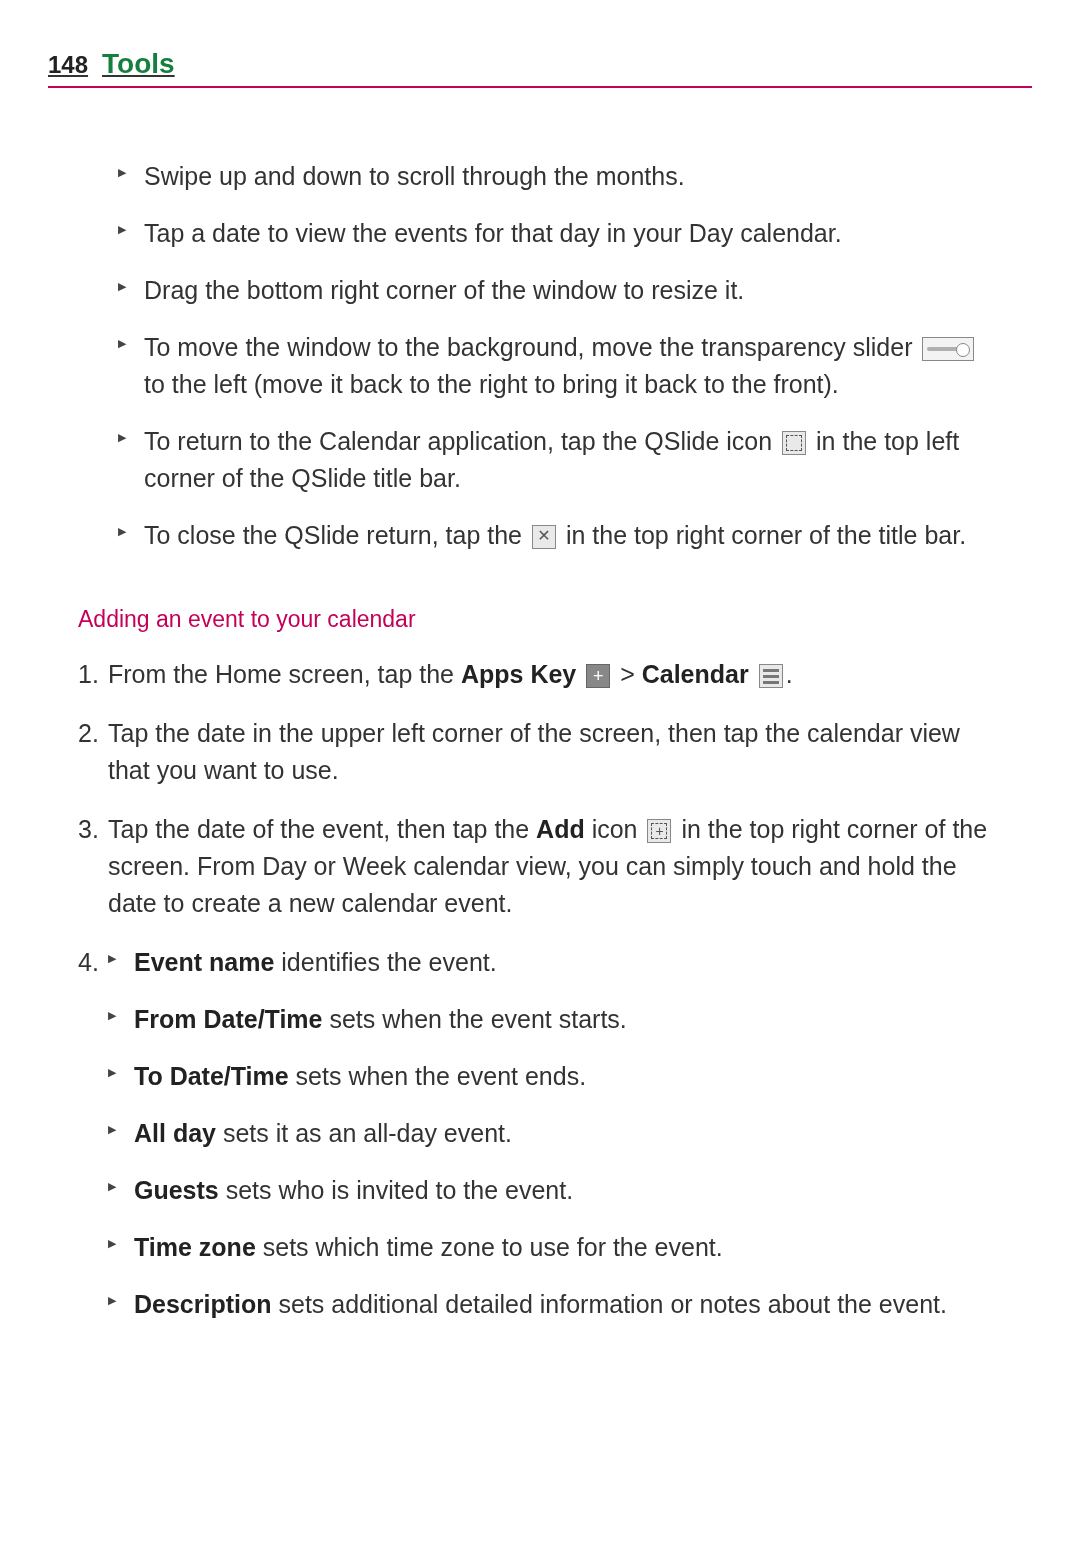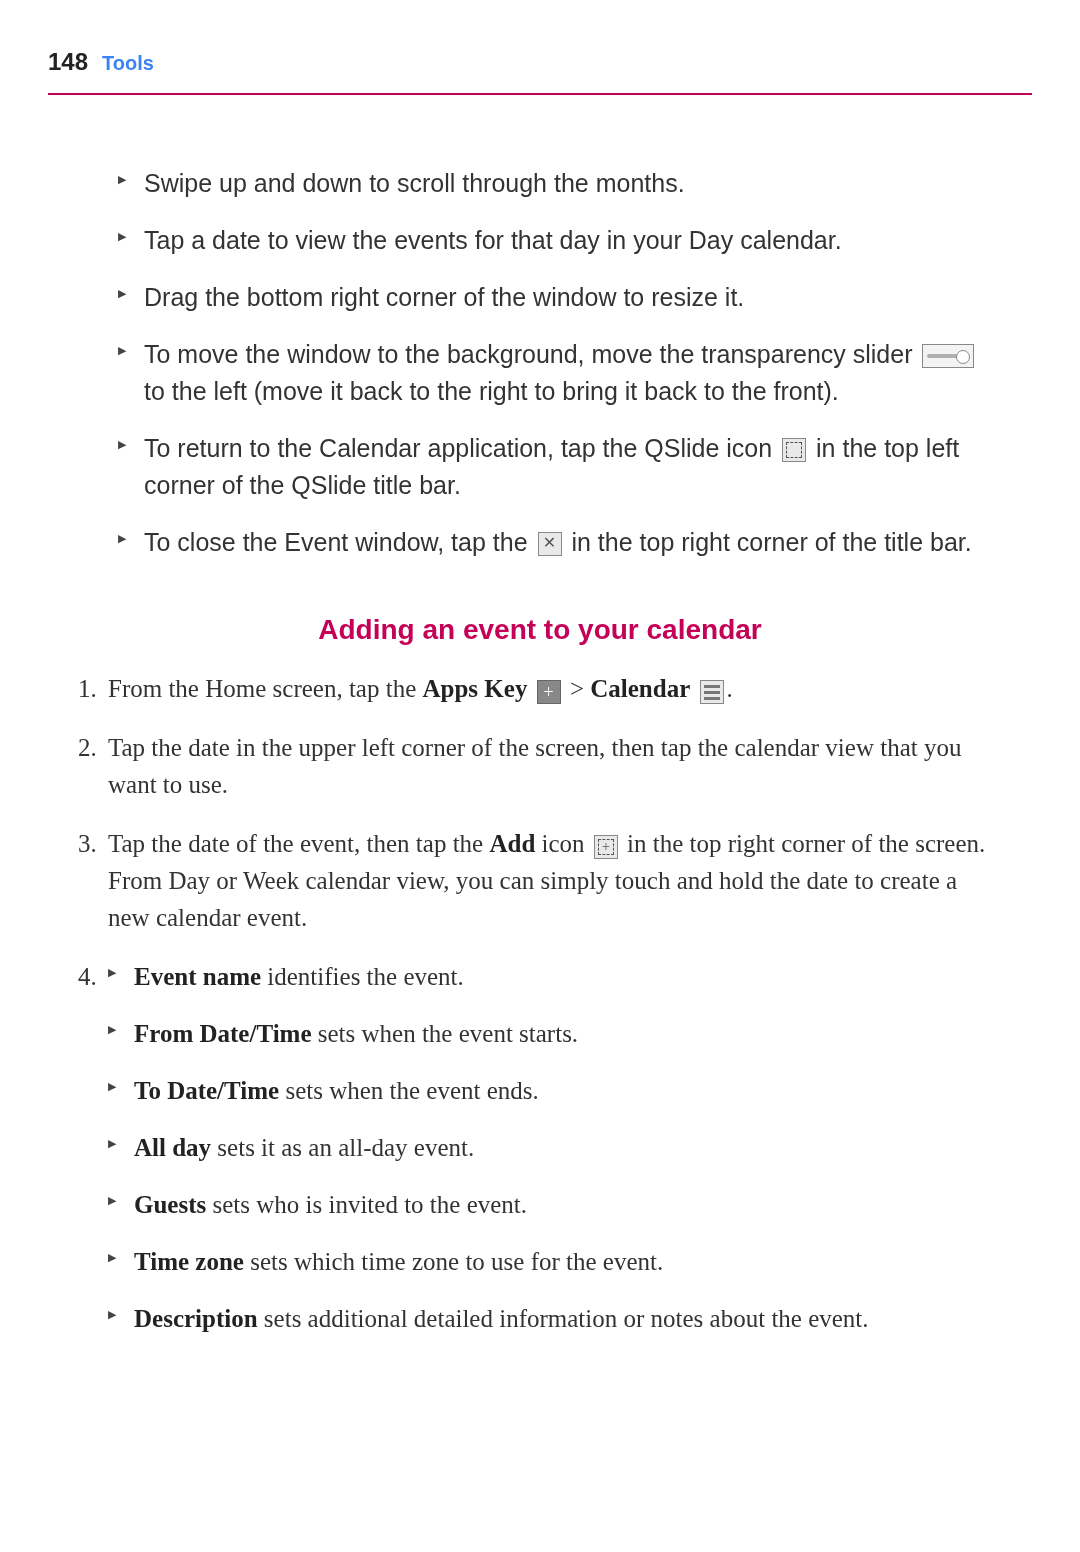--- a/index.html
+++ b/index.html
@@ -14,33 +14,34 @@
   .page {
     box-sizing: border-box;
     width: 1080px;
     height: 1552px;
     padding: 48px 48px 48px 48px;
   }
   .header {
     display: flex;
     align-items: baseline;
     border-bottom: 2px solid #C50057;
-    padding-bottom: 17px;
+    padding-bottom: 6px;
     margin-bottom: 70px;
+    text-decoration: underline;
   }
   .page-number {
     font-size: 24px;
     font-weight: bold;
     color: #222;
     margin-right: 14px;
   }
   .section-title {
-    font-size: 20px;
+    font-size: 28px;
     font-weight: bold;
-    color: #3b82f6;
+    color: #15803d;
   }
   .content {
     padding: 0 30px 0 30px;
     font-size: 25px;
     line-height: 1.48;
     color: #333;
   }
   .bullet-list {
     margin: 0;
     padding: 0;
@@ -57,31 +58,29 @@
     left: 0;
     top: 6px;
     font-size: 11px;
     color: #444;
   }
   .tri-list {
     margin: 0 0 16px 40px;
   }
   .subheading {
     color: #C50057;
-    font-weight: bold;
-    font-size: 28px;
+    font-weight: normal;
+    font-size: 23px;
     margin: 48px 0 20px 0;
-    text-align: center;
   }
   .num-list {
     margin: 0;
     padding: 0;
     list-style: none;
     counter-reset: step;
-    font-family: Liberation Serif, serif;
   }
   .num-list > li {
     counter-increment: step;
     position: relative;
     padding-left: 30px;
     margin: 0 0 22px 0;
   }
   .num-list > li::before {
     content: counter(step) ".";
     position: absolute;
@@ -186,21 +185,21 @@
         <span>To move the window to the background, move the transparency slider </span>
         <span class="icon-box icon-slider"></span>
         <span> to the left (move it back to the right to bring it back to the front).</span>
       </li>
       <li>
         <span>To return to the Calendar application, tap the QSlide icon </span>
         <span class="icon-box icon-qslide"></span>
         <span> in the top left corner of the QSlide title bar.</span>
       </li>
       <li>
-        <span>To close the Event window, tap the </span>
+        <span>To close the QSlide return, tap the </span>
         <span class="icon-box icon-close">✕</span>
         <span> in the top right corner of the title bar.</span>
       </li>
     </ul>
 
     <div class="subheading">Adding an event to your calendar</div>
 
     <ol class="num-list">
       <li>
         <span>From the Home screen, tap the </span><b>Apps Key</b>

